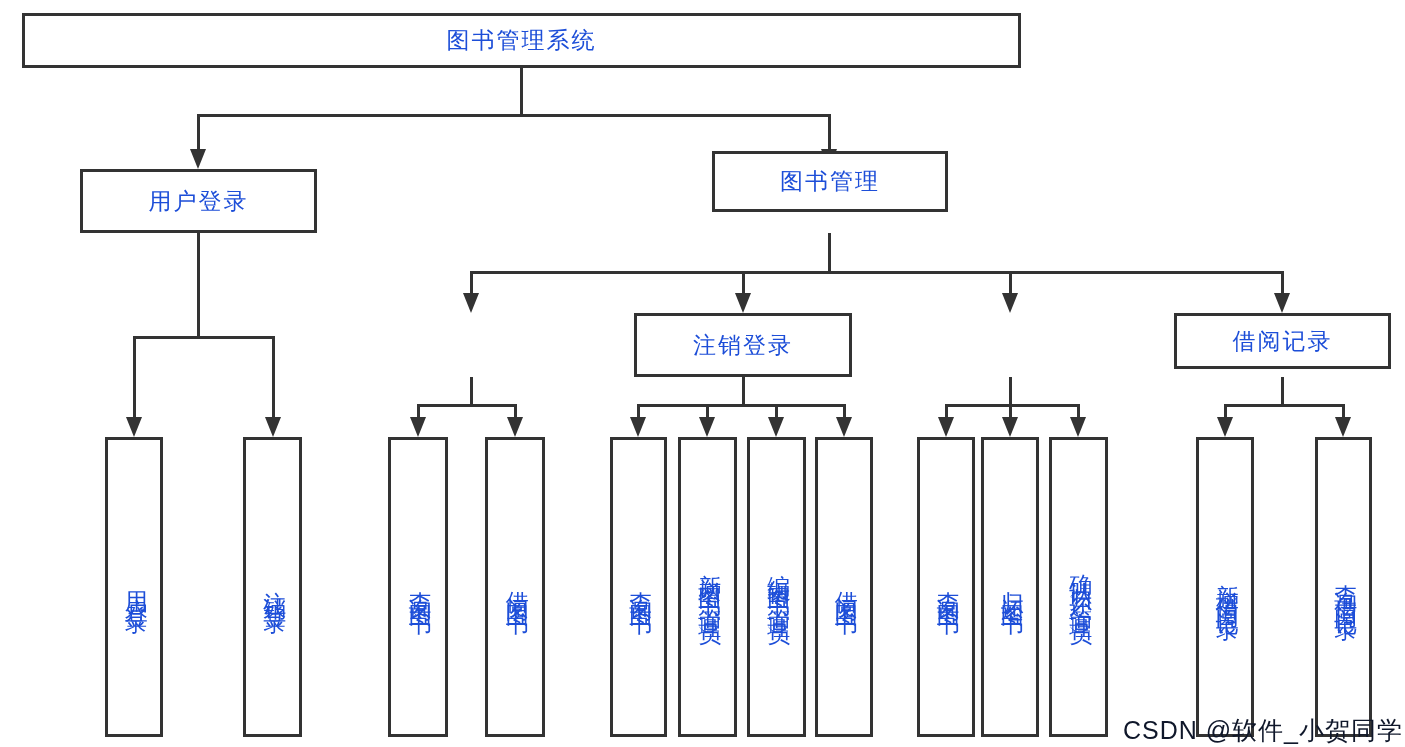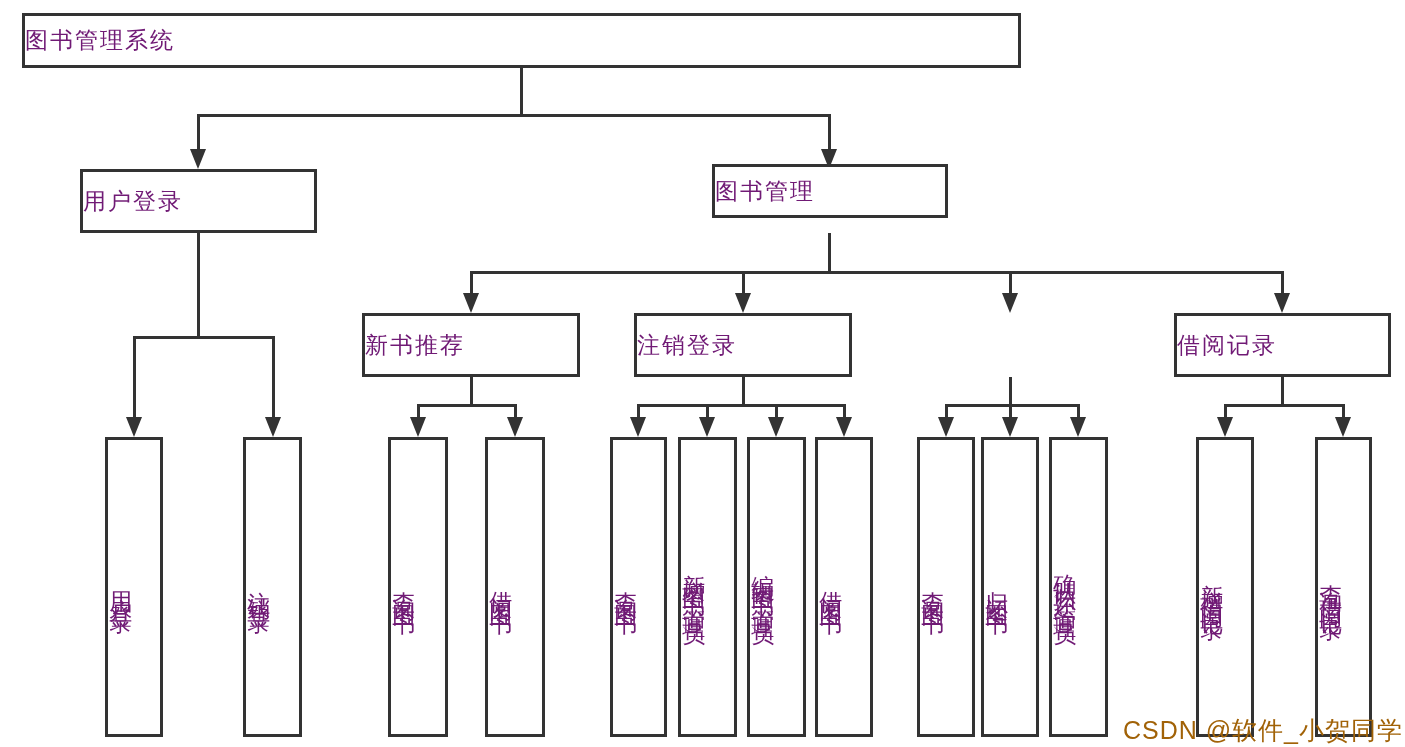--- a/index.html
+++ b/index.html
@@ -9,25 +9,26 @@
     position: relative;
     width: 1405px;
     height: 747px;
     background: #ffffff;
     overflow: hidden;
   }
   .box {
     position: absolute;
     background: #ffffff;
     border: 3px solid #333333;
-    color: #701a75;
+    color: #1d4ed8;
     display: flex;
     align-items: center;
-    justify-content: flex-start;
+    justify-content: center;
     z-index: 2;
+    font-family: Liberation Mono, monospace;
   }
   .hbox { font-size: 23px; letter-spacing: 2px; white-space: nowrap; }
   .vbox { font-size: 23px; }
   .vbox .vtext {
     writing-mode: vertical-rl;
     text-orientation: mixed;
     letter-spacing: 7px;
     line-height: 1.1;
   }
   .vline { position: absolute; width: 3px; background: #333333; z-index: 1; }
@@ -38,21 +39,21 @@
     border-left: 8px solid transparent;
     border-right: 8px solid transparent;
     border-top: 20px solid #333333;
     z-index: 1;
   }
   .watermark {
     position: absolute;
     top: 714px;
     right: 2px;
     font-size: 25px;
-    color: #a16207;
+    color: #0f172a;
     letter-spacing: 1px;
     z-index: 5;
     white-space: nowrap;
   }
 </style>
 </head>
 <body>
 
 <div class="canvas">
 
@@ -115,31 +116,28 @@
   <div class="vline" style="left:1342px;top:404px;height:15px"></div>
   <div class="arr" style="left:1335px;top:417px"></div>
 
   <div class="box hbox" style="left:22px;top:13px;width:999px;height:55px">
     <span>图书管理系统</span>
   </div>
 
   <div class="box hbox" style="left:80px;top:169px;width:237px;height:64px">
     <span>用户登录</span>
   </div>
-  <div class="box hbox" style="left:712px;top:164px;width:236px;height:54px">
+  <div class="box hbox" style="left:712px;top:151px;width:236px;height:61px">
     <span>图书管理</span>
   </div>
 
-  <div class="box hbox" style="left:362px;top:313px;width:218px;height:64px">
-    <span>新书推荐</span>
-  </div>
   <div class="box hbox" style="left:634px;top:313px;width:218px;height:64px">
     <span>注销登录</span>
   </div>
-  <div class="box hbox" style="left:1174px;top:313px;width:217px;height:64px">
+  <div class="box hbox" style="left:1174px;top:313px;width:217px;height:56px">
     <span>借阅记录</span>
   </div>
 
   <div class="box vbox" style="left:105px;top:437px;width:58px;height:300px">
     <span class="vtext">用户登录</span>
   </div>
   <div class="box vbox" style="left:243px;top:437px;width:59px;height:300px">
     <span class="vtext">注销登录</span>
   </div>
 

